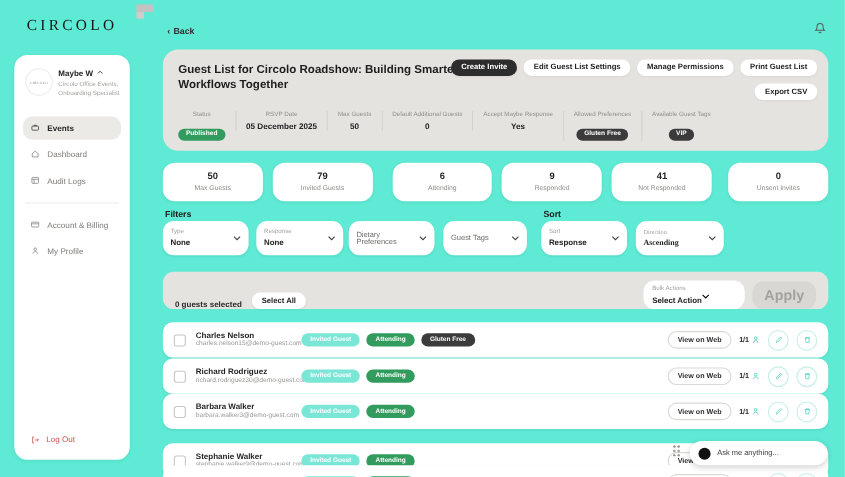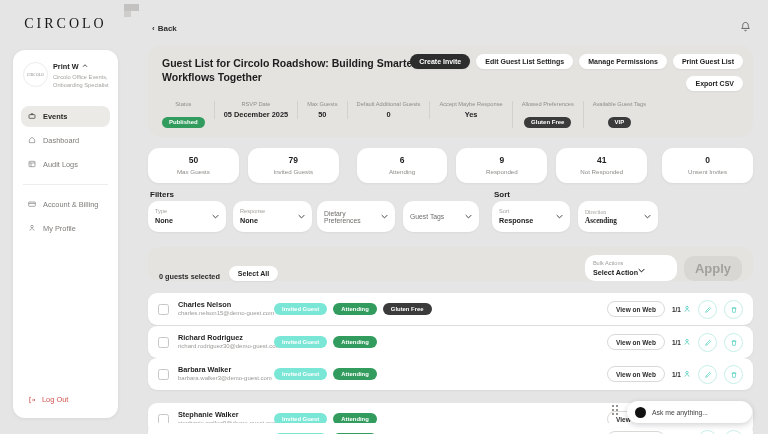--- a/index.html
+++ b/index.html
@@ -1,16 +1,16 @@
 <!DOCTYPE html>
 <html><head>
 <meta charset="utf-8">
 <style>
   html,body{margin:0;padding:0;}
-  .app{position:relative;width:768px;height:434px;background:#e5e5e5;overflow:hidden;
+  .app{position:relative;width:768px;height:434px;background:#5eead4;overflow:hidden;
        font-family:"Liberation Sans",sans-serif;-webkit-font-smoothing:antialiased;}
 
   
   .logo{position:absolute;left:13px;top:16px;width:105px;text-align:center;
         font-family:"Liberation Serif",serif;font-size:14px;letter-spacing:3px;color:#161616;}
   .sidebar{position:absolute;left:13px;top:50px;width:105px;height:368px;background:#fff;
            border-radius:12px;box-shadow:0 1px 4px rgba(0,0,0,.06);padding:12px 8px;box-sizing:border-box;}
   .user-chip{display:flex;gap:5px;margin:0 0 16px 2px;align-items:flex-start;}
   .avatar{width:23px;height:23px;border-radius:50%;border:1px solid #ececea;flex:none;
           display:flex;align-items:center;justify-content:center;
@@ -120,21 +120,21 @@
 
 <div class="app">
 
   <div class="logo">CIRCOLO</div>
 
   <div class="sidebar">
     <div class="user-chip">
       <div class="avatar">CIRCOLO</div>
       <div>
         <div class="user-name-row">
-          <span>Print W</span>
+          <span>Maybe W</span>
           <span class="icn">
             <svg width="6" height="6" viewBox="0 0 12 12" fill="none" stroke="currentColor" stroke-width="1.6">
                 <path d="M2 7.5 6 3.5 10 7.5"></path>
               </svg>
           </span>
         </div>
         <div class="user-sub">
           <div>Circolo Office Events,</div>
           <div>Onboarding Specialist</div>
         </div>

